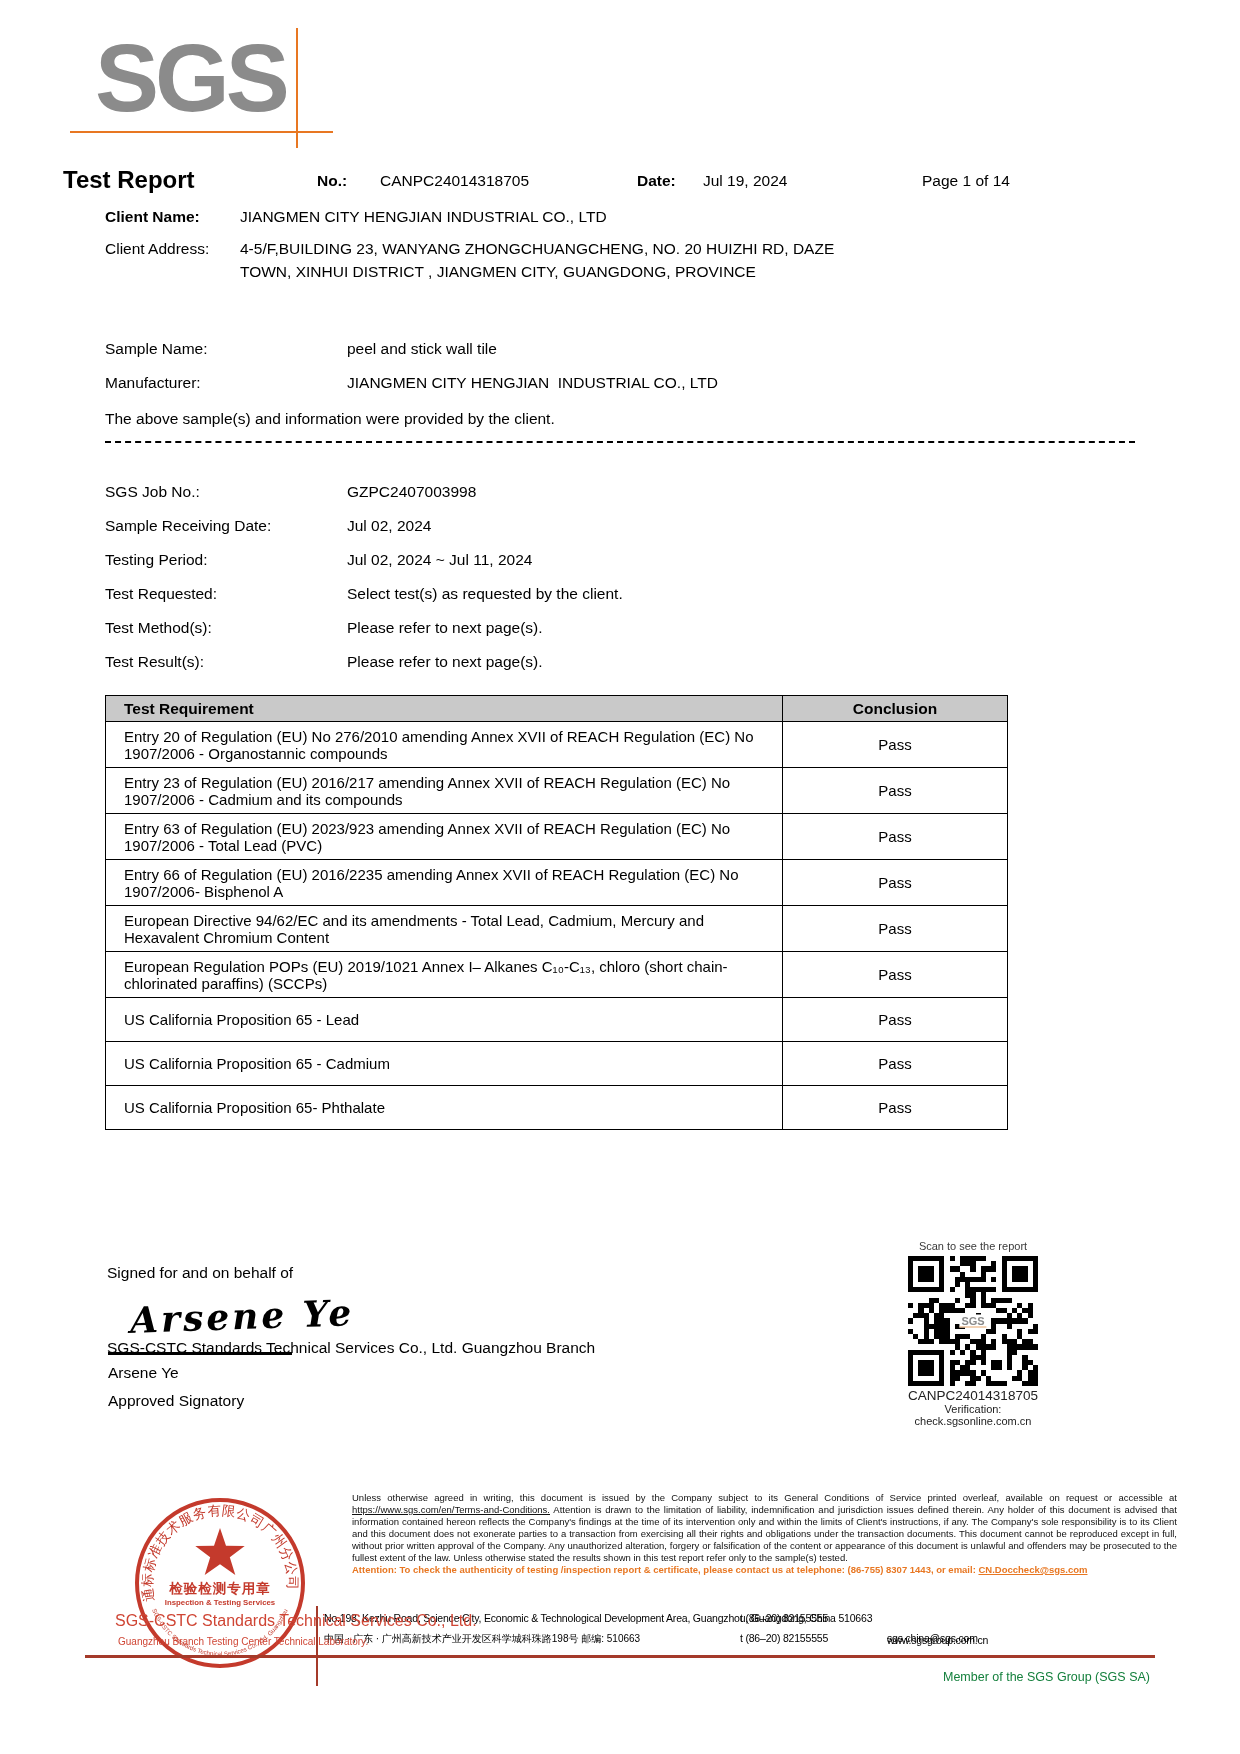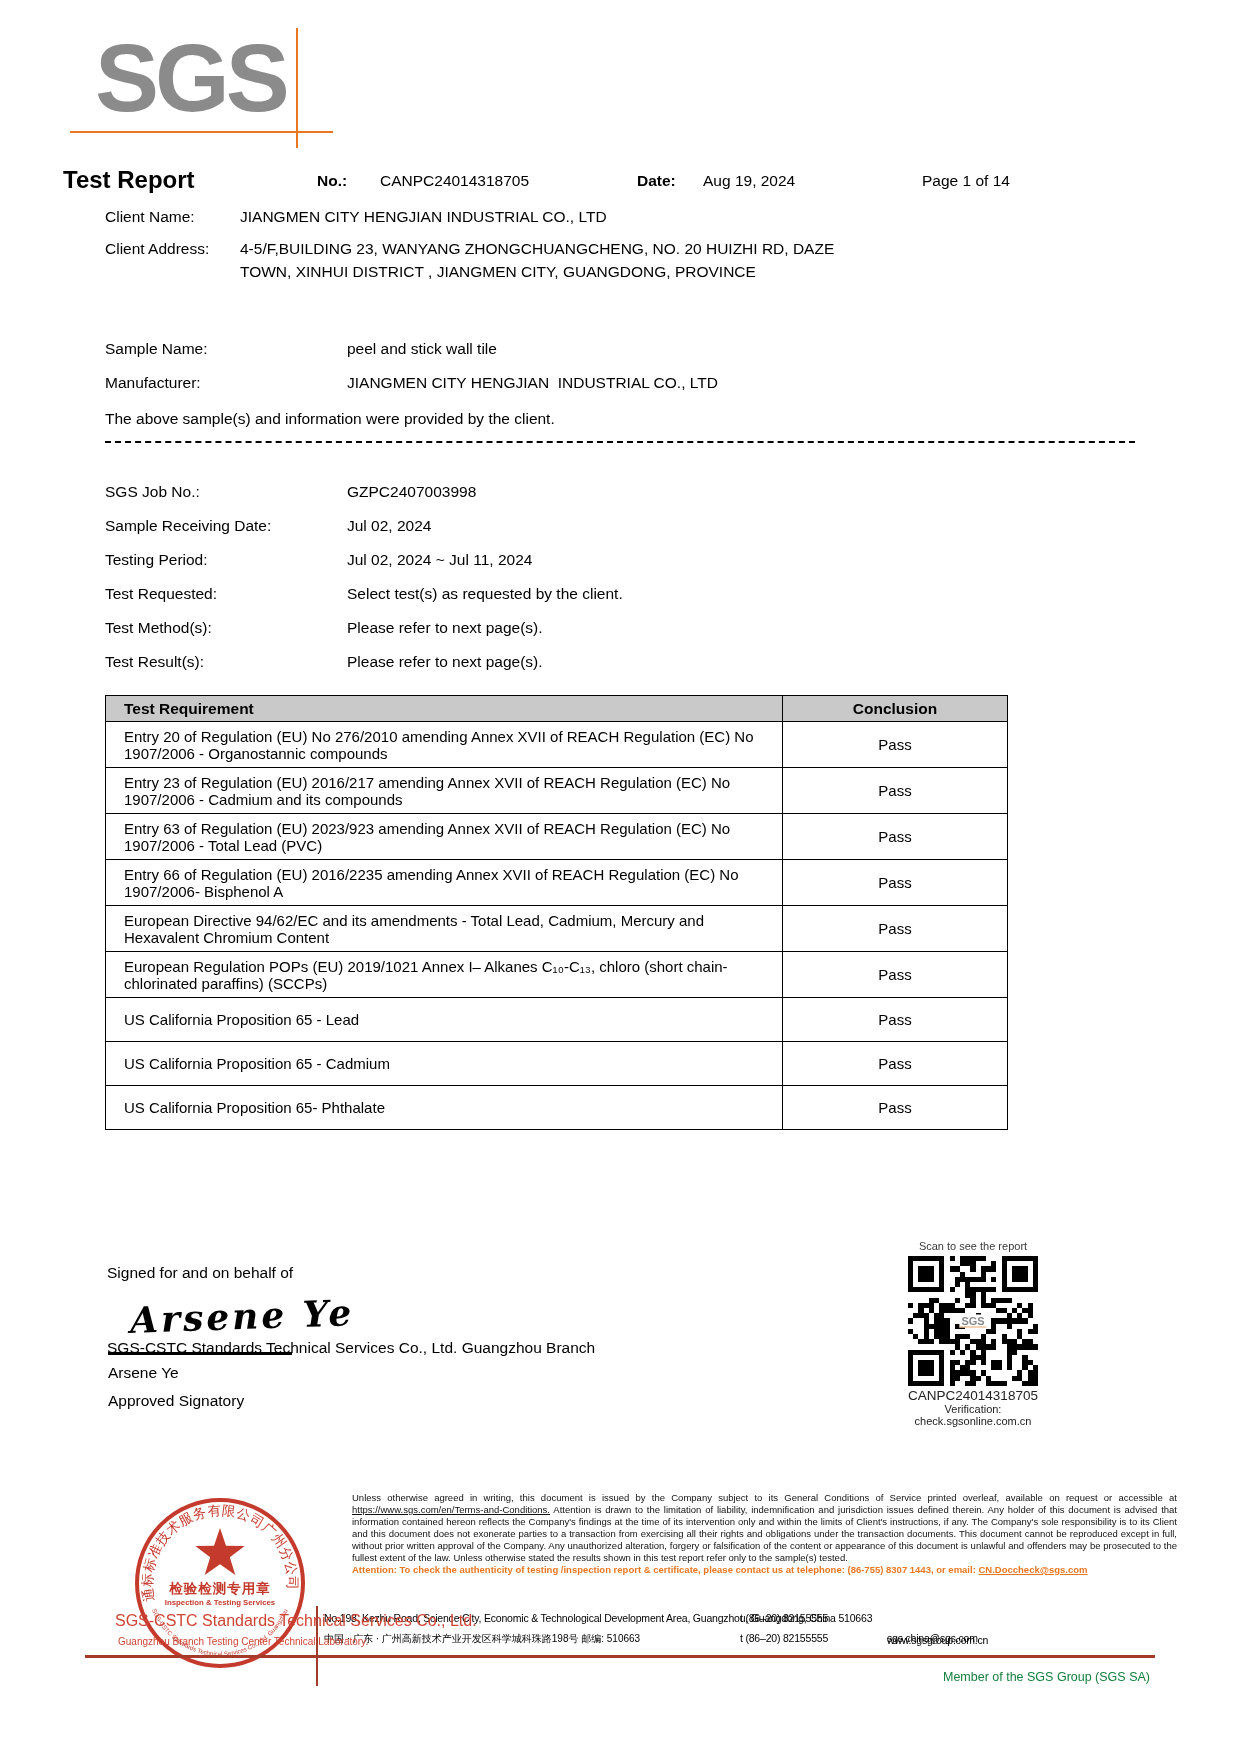--- a/index.html
+++ b/index.html
@@ -45,24 +45,24 @@
   <div class="abs" style="left:95px;top:30px;">
     <div class="logo-text">SGS</div>
   </div>
   <div class="abs orange-line" style="left:296px;top:28px;width:2px;height:120px;"></div>
   <div class="abs orange-line" style="left:70px;top:131px;width:263px;height:2px;"></div>
 
   <div class="abs title" style="left:63px;top:166px;">Test Report</div>
   <span class="abs lbl b" style="left:317px;top:172px;">No.:</span>
   <span class="abs val" style="left:380px;top:172px;">CANPC24014318705</span>
   <span class="abs lbl b" style="left:637px;top:172px;">Date:</span>
-  <span class="abs val" style="left:703px;top:172px;">Aug 19, 2024</span>
+  <span class="abs val" style="left:703px;top:172px;">Jul 19, 2024</span>
   <span class="abs val" style="left:922px;top:172px;">Page 1 of 14</span>
 
-  <span class="abs lbl" style="left:105px;top:208px;">Client Name:</span>
+  <span class="abs lbl" style="left:105px;top:208px;font-weight:bold;">Client Name:</span>
   <span class="abs val" style="left:240px;top:208px;">JIANGMEN CITY HENGJIAN INDUSTRIAL CO., LTD</span>
   <span class="abs lbl" style="left:105px;top:240px;">Client Address:</span>
   <span class="abs val" style="left:240px;top:240px;">4-5/F,BUILDING 23, WANYANG ZHONGCHUANGCHENG, NO. 20 HUIZHI RD, DAZE</span>
   <span class="abs val" style="left:240px;top:263px;">TOWN, XINHUI DISTRICT , JIANGMEN CITY, GUANGDONG, PROVINCE</span>
 
   <span class="abs lbl" style="left:105px;top:340px;">Sample Name:</span>
   <span class="abs val" style="left:347px;top:340px;">peel and stick wall tile</span>
   <span class="abs lbl" style="left:105px;top:374px;">Manufacturer:</span>
   <span class="abs val" style="left:347px;top:374px;">JIANGMEN CITY HENGJIAN  INDUSTRIAL CO., LTD</span>
   <span class="abs val" style="left:105px;top:410px;">The above sample(s) and information were provided by the client.</span>

